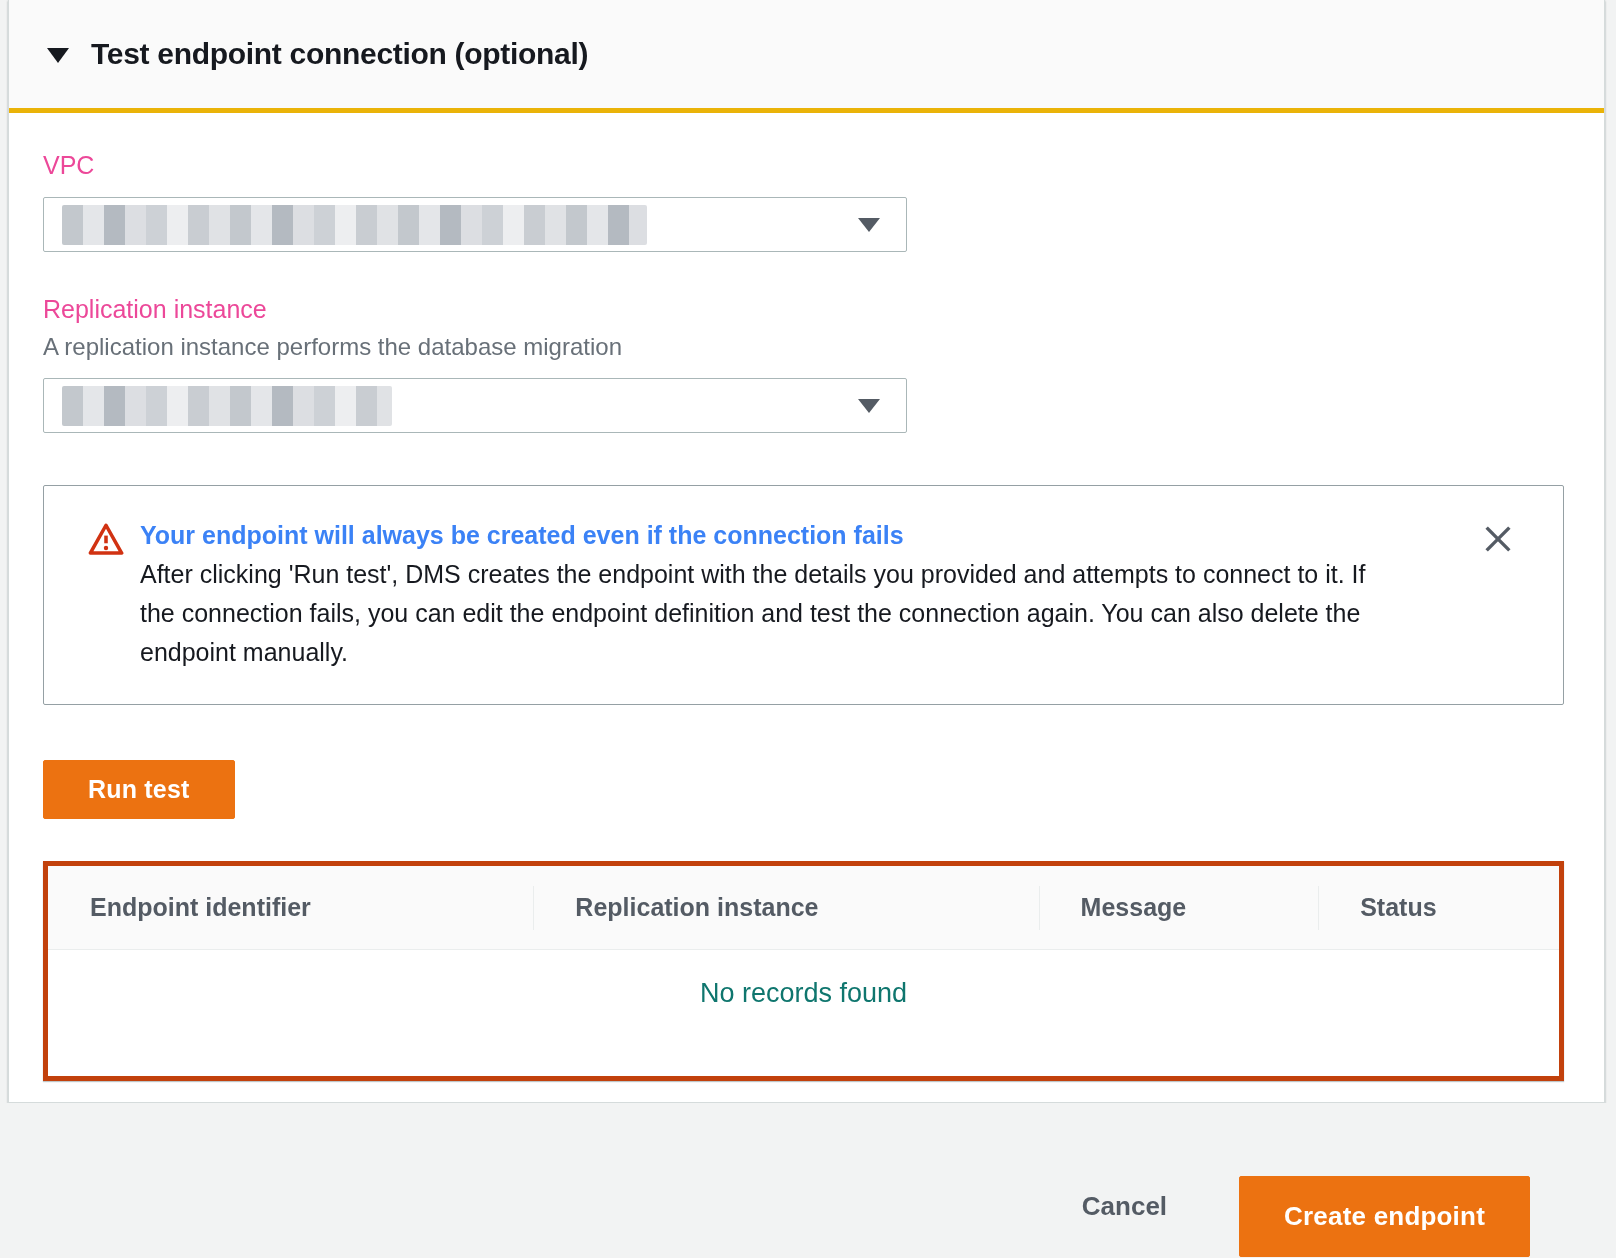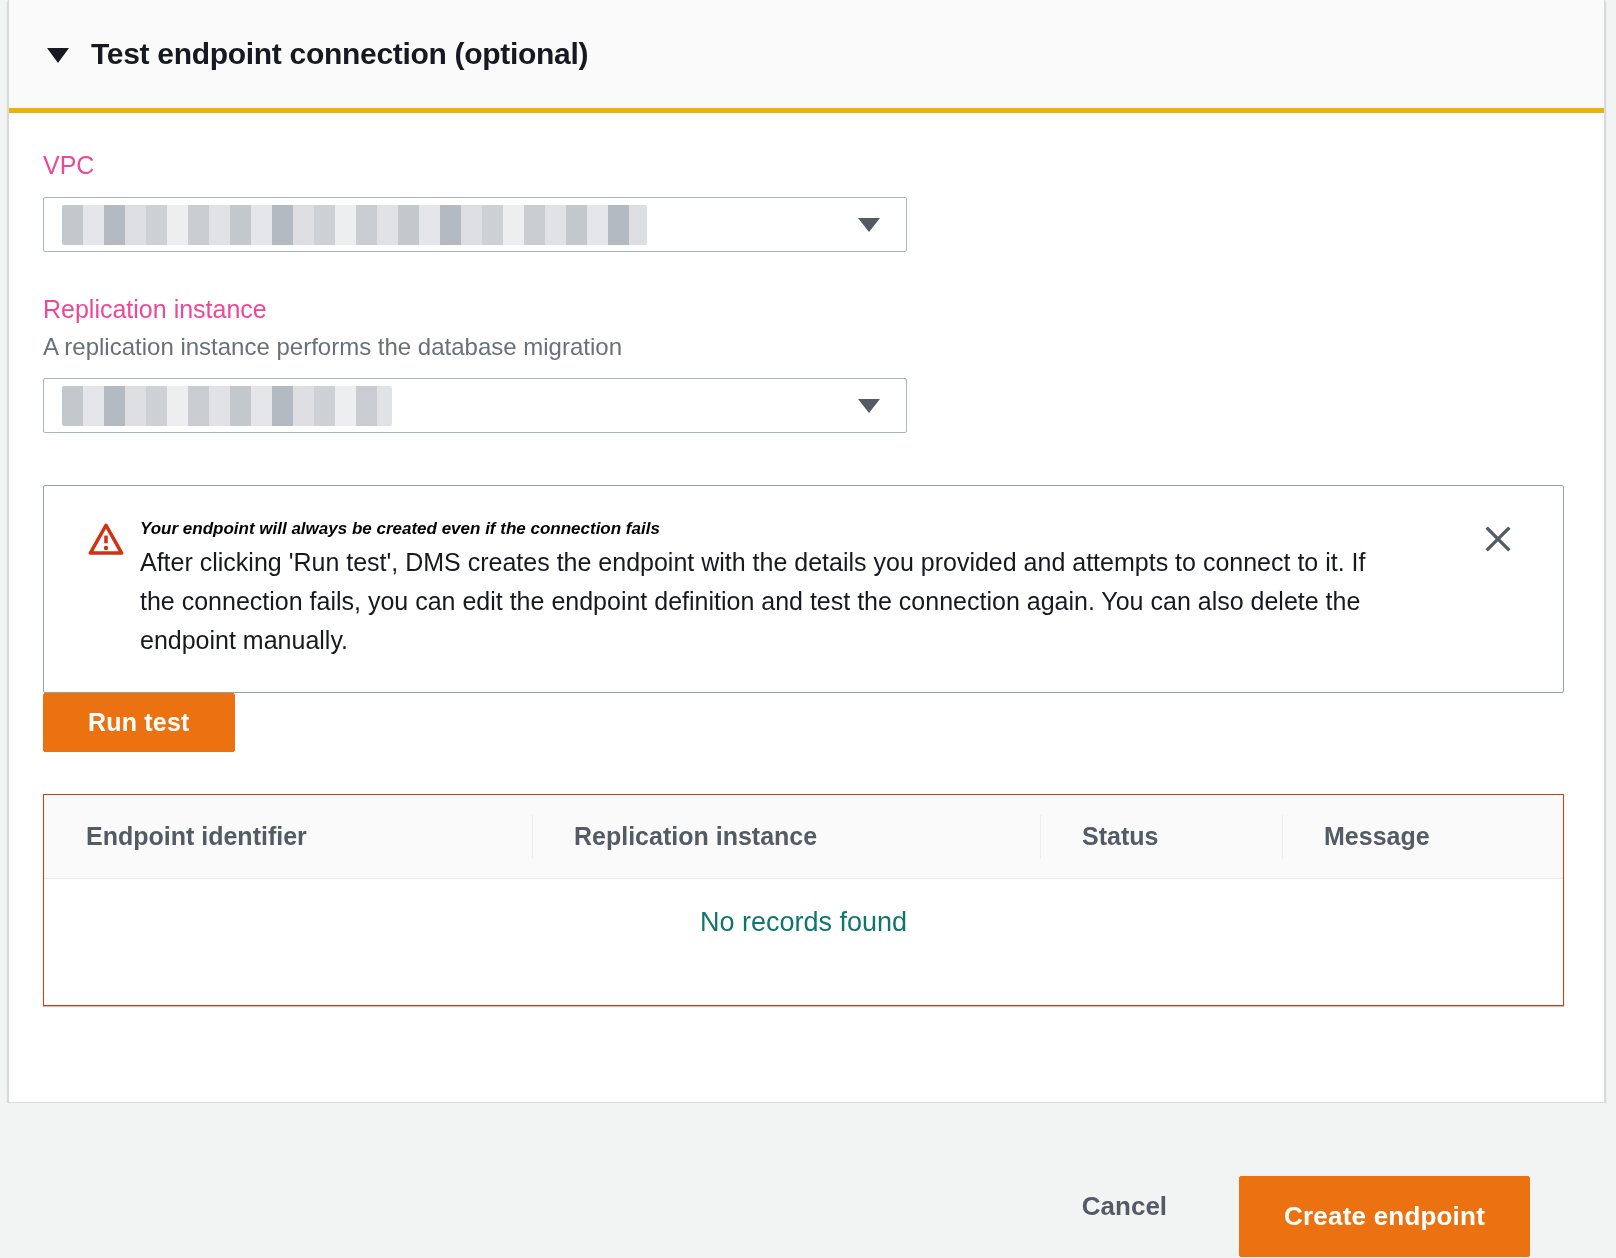--- a/index.html
+++ b/index.html
@@ -89,46 +89,46 @@
     margin-top:52px;
     width:1521px;
     border:1px solid #95a0a4; border-radius:2px;
     background:#ffffff;
     padding:30px 44px 32px 44px;
     position:relative;
     display:flex; align-items:flex-start;
   }
   .alert-icon { flex:none; width:36px; height:34px; margin-top:6px; }
   .alert-text { margin-left:16px; width:1265px; }
-  .alert-title { font-size:17px; font-weight:bold; line-height:1.56; color:#000000;font-style:italic; }
+  .alert-title { font-size:25px; font-weight:bold; line-height:1.56; color:#3b82f6; }
   .alert-body  { font-size:25px; line-height:1.56; color:#16191f; }
   .alert-close {
     position:absolute; top:36px; right:48px;
     width:34px; height:34px;
     background:none; border:none; cursor:pointer; padding:0;
   }
 
   
   .btn-primary {
     display:inline-block;
     background:#ec7211; border:1px solid #ec7211; border-radius:2px;
     color:#ffffff; font-weight:bold; font-size:25px;
     font-family:"Liberation Sans", sans-serif;
     padding:14px 44px;
     cursor:pointer;
     letter-spacing:0.2px;
   }
-  .run-test { }
+  .run-test { margin-top:55px; }
 
   
   .table {
     margin-top:42px;
     width:1521px;
     background:#ffffff;
-    border:1px solid #c2410c;
+    border:5px solid #c2410c;
     box-shadow:0 1px 1px rgba(0,28,36,0.25);
   }
   .thead {
     display:flex; align-items:center;
     height:84px;
     background:#fafafa;
     border-bottom:1px solid #eaeded;
   }
   .th {
     font-size:25px; font-weight:bold; color:#545b64;
@@ -213,22 +213,22 @@
         </svg>
       </button>
     </div>
 
     <button class="btn-primary run-test">Run test</button>
 
     <div class="table">
       <div class="thead">
         <div class="th c1">Endpoint identifier</div>
         <div class="th c2">Replication instance</div>
+        <div class="th c4">Message</div>
         <div class="th c3">Status</div>
-        <div class="th c4">Message</div>
       </div>
       <div class="tbody-empty">No records found</div>
     </div>
 
   </div>
 </div>
 
 <div class="footer">
   <button class="btn-link">Cancel</button>
   <button class="btn-primary btn-create">Create endpoint</button>

